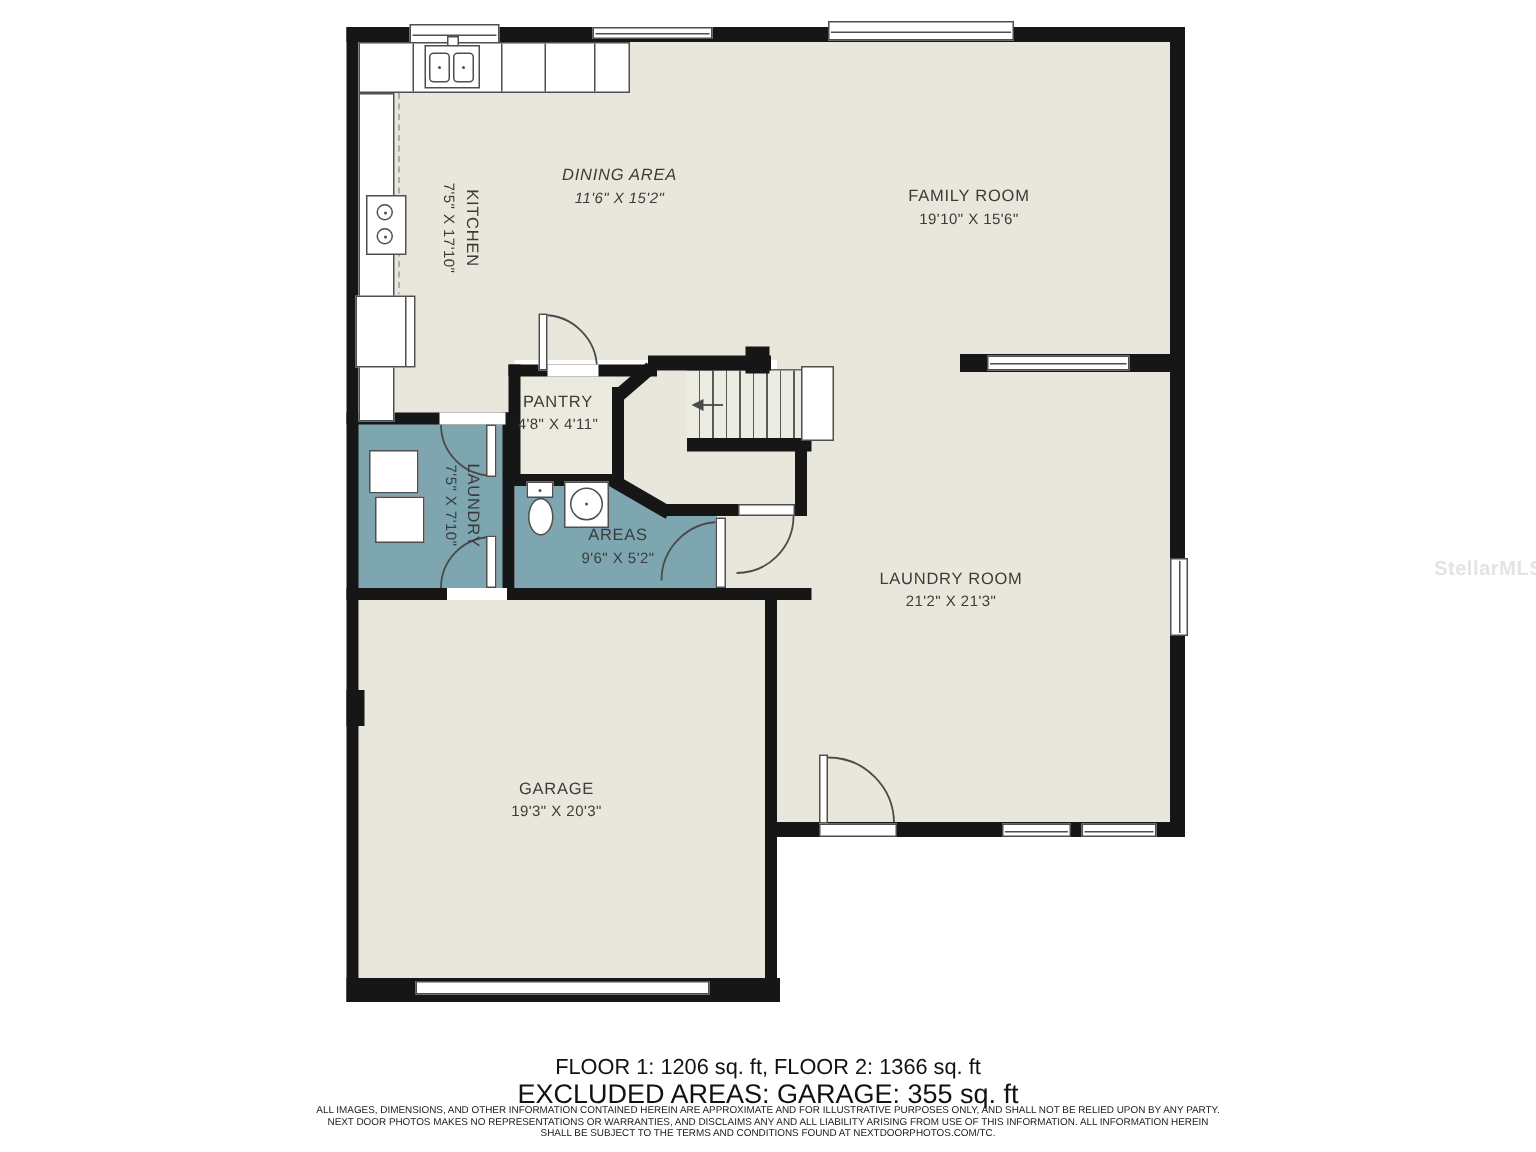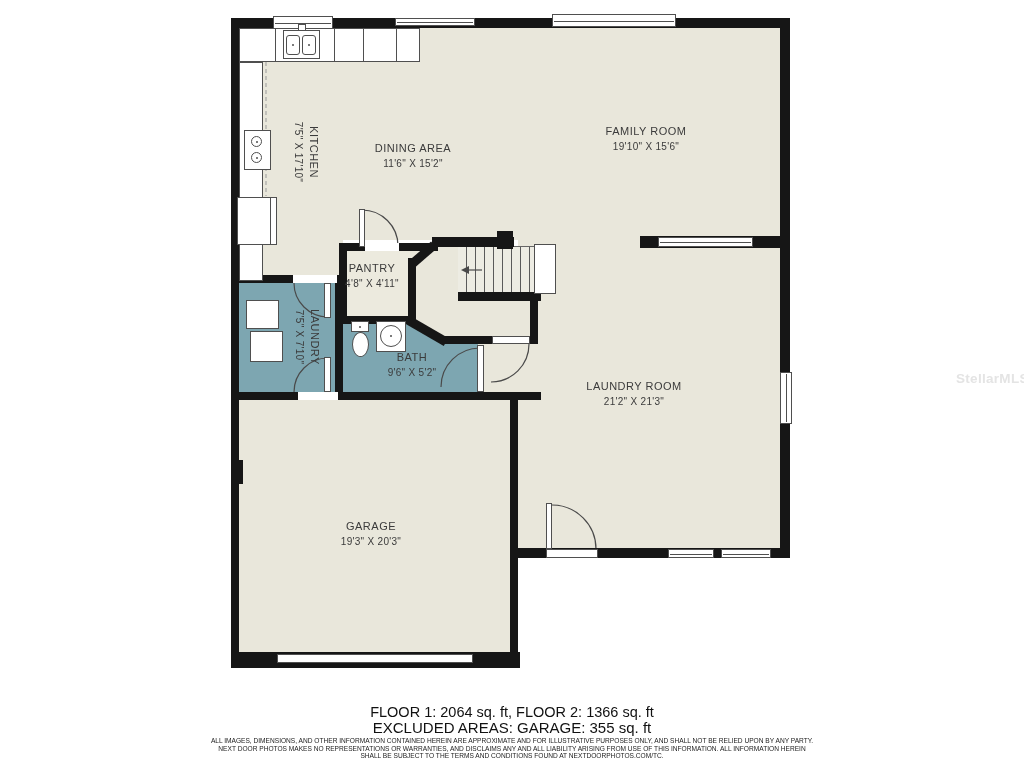--- a/index.html
+++ b/index.html
@@ -28,21 +28,21 @@
           border-top:1px solid #666;box-sizing:border-box;}
   
   .rlabel{position:absolute;transform:translate(-50%,-50%);text-align:center;color:#3b3b3b;white-space:nowrap;line-height:1;}
   .rlabel.rot{transform:translate(-50%,-50%) rotate(90deg);}
   .rlabel .nm{font-size:11px;letter-spacing:.5px;}
   .rlabel .dm{font-size:10px;letter-spacing:.3px;margin-top:5px;}
   
   .sumline{position:absolute;left:0;width:100%;text-align:center;color:#111;}
   .sum-total{top:688px;font-size:14.5px;font-weight:bold;}
   .sum-floors{top:704px;font-size:14.5px;}
-  .sum-excl{top:719px;font-size:15px;}
+  .sum-excl{top:719px;font-size:18px;}
   .disc{position:absolute;left:0;width:100%;text-align:center;color:#1a1a1a;font-size:6.6px;line-height:7.6px;}
   .watermark{position:absolute;left:956px;top:371px;font-size:13.5px;font-weight:bold;color:#e4e4e4;letter-spacing:.3px;}
   svg.lines{position:absolute;left:0;top:0;pointer-events:none;}
 </style>
 </head>
 <body>
 
 <div class="stage">
 
   <div class="fill" style="left:239px;top:26px;width:547px;height:214px;"></div>
@@ -146,50 +146,50 @@
   <div class="bowl" style="left:352px;top:332px;width:17px;height:25px;"></div>
   <div class="wbox" style="left:376px;top:321px;width:30px;height:31px;"></div>
   <div class="sinkcirc dot" style="left:380px;top:325px;width:22px;height:22px;"></div>
 
   <div class="wbox" style="left:534px;top:244px;width:22px;height:50px;"></div>
 
   <div class="rlabel rot" style="left:306px;top:152px;">
     <div class="nm">KITCHEN</div>
     <div class="dm">7'5" X 17'10"</div>
   </div>
-  <div class="rlabel" style="left:413px;top:156px;">
+  <div class="rlabel" style="left:413px;top:125px;font-style:italic;">
     <div class="nm">DINING AREA</div>
     <div class="dm">11'6" X 15'2"</div>
   </div>
   <div class="rlabel" style="left:646px;top:139px;text-align:center;">
     <div class="nm">FAMILY ROOM</div>
     <div class="dm">19'10" X 15'6"</div>
   </div>
   <div class="rlabel" style="left:372px;top:276px;">
     <div class="nm">PANTRY</div>
     <div class="dm">4'8" X 4'11"</div>
   </div>
   <div class="rlabel rot" style="left:307px;top:337px;">
     <div class="nm">LAUNDRY</div>
     <div class="dm">7'5" X 7'10"</div>
   </div>
   <div class="rlabel" style="left:412px;top:365px;">
-    <div class="nm">BATH</div>
+    <div class="nm">AREAS</div>
     <div class="dm">9'6" X 5'2"</div>
   </div>
   <div class="rlabel" style="left:634px;top:394px;">
     <div class="nm">LAUNDRY ROOM</div>
     <div class="dm">21'2" X 21'3"</div>
   </div>
   <div class="rlabel" style="left:371px;top:534px;">
     <div class="nm">GARAGE</div>
     <div class="dm">19'3" X 20'3"</div>
   </div>
 
   <div class="watermark">StellarMLS</div>
 
-  <div class="sumline sum-floors">FLOOR 1: 2064 sq. ft, FLOOR 2: 1366 sq. ft</div>
+  <div class="sumline sum-floors">FLOOR 1: 1206 sq. ft, FLOOR 2: 1366 sq. ft</div>
   <div class="sumline sum-excl">EXCLUDED AREAS: GARAGE: 355 sq. ft</div>
   <div class="disc" style="top:737px;">ALL IMAGES, DIMENSIONS, AND OTHER INFORMATION CONTAINED HEREIN ARE APPROXIMATE AND FOR ILLUSTRATIVE PURPOSES ONLY, AND SHALL NOT BE RELIED UPON BY ANY PARTY.</div>
   <div class="disc" style="top:744.5px;">NEXT DOOR PHOTOS MAKES NO REPRESENTATIONS OR WARRANTIES, AND DISCLAIMS ANY AND ALL LIABILITY ARISING FROM USE OF THIS INFORMATION. ALL INFORMATION HEREIN</div>
   <div class="disc" style="top:752px;">SHALL BE SUBJECT TO THE TERMS AND CONDITIONS FOUND AT NEXTDOORPHOTOS.COM/TC.</div>
 
 </div>
 
 </body></html>

